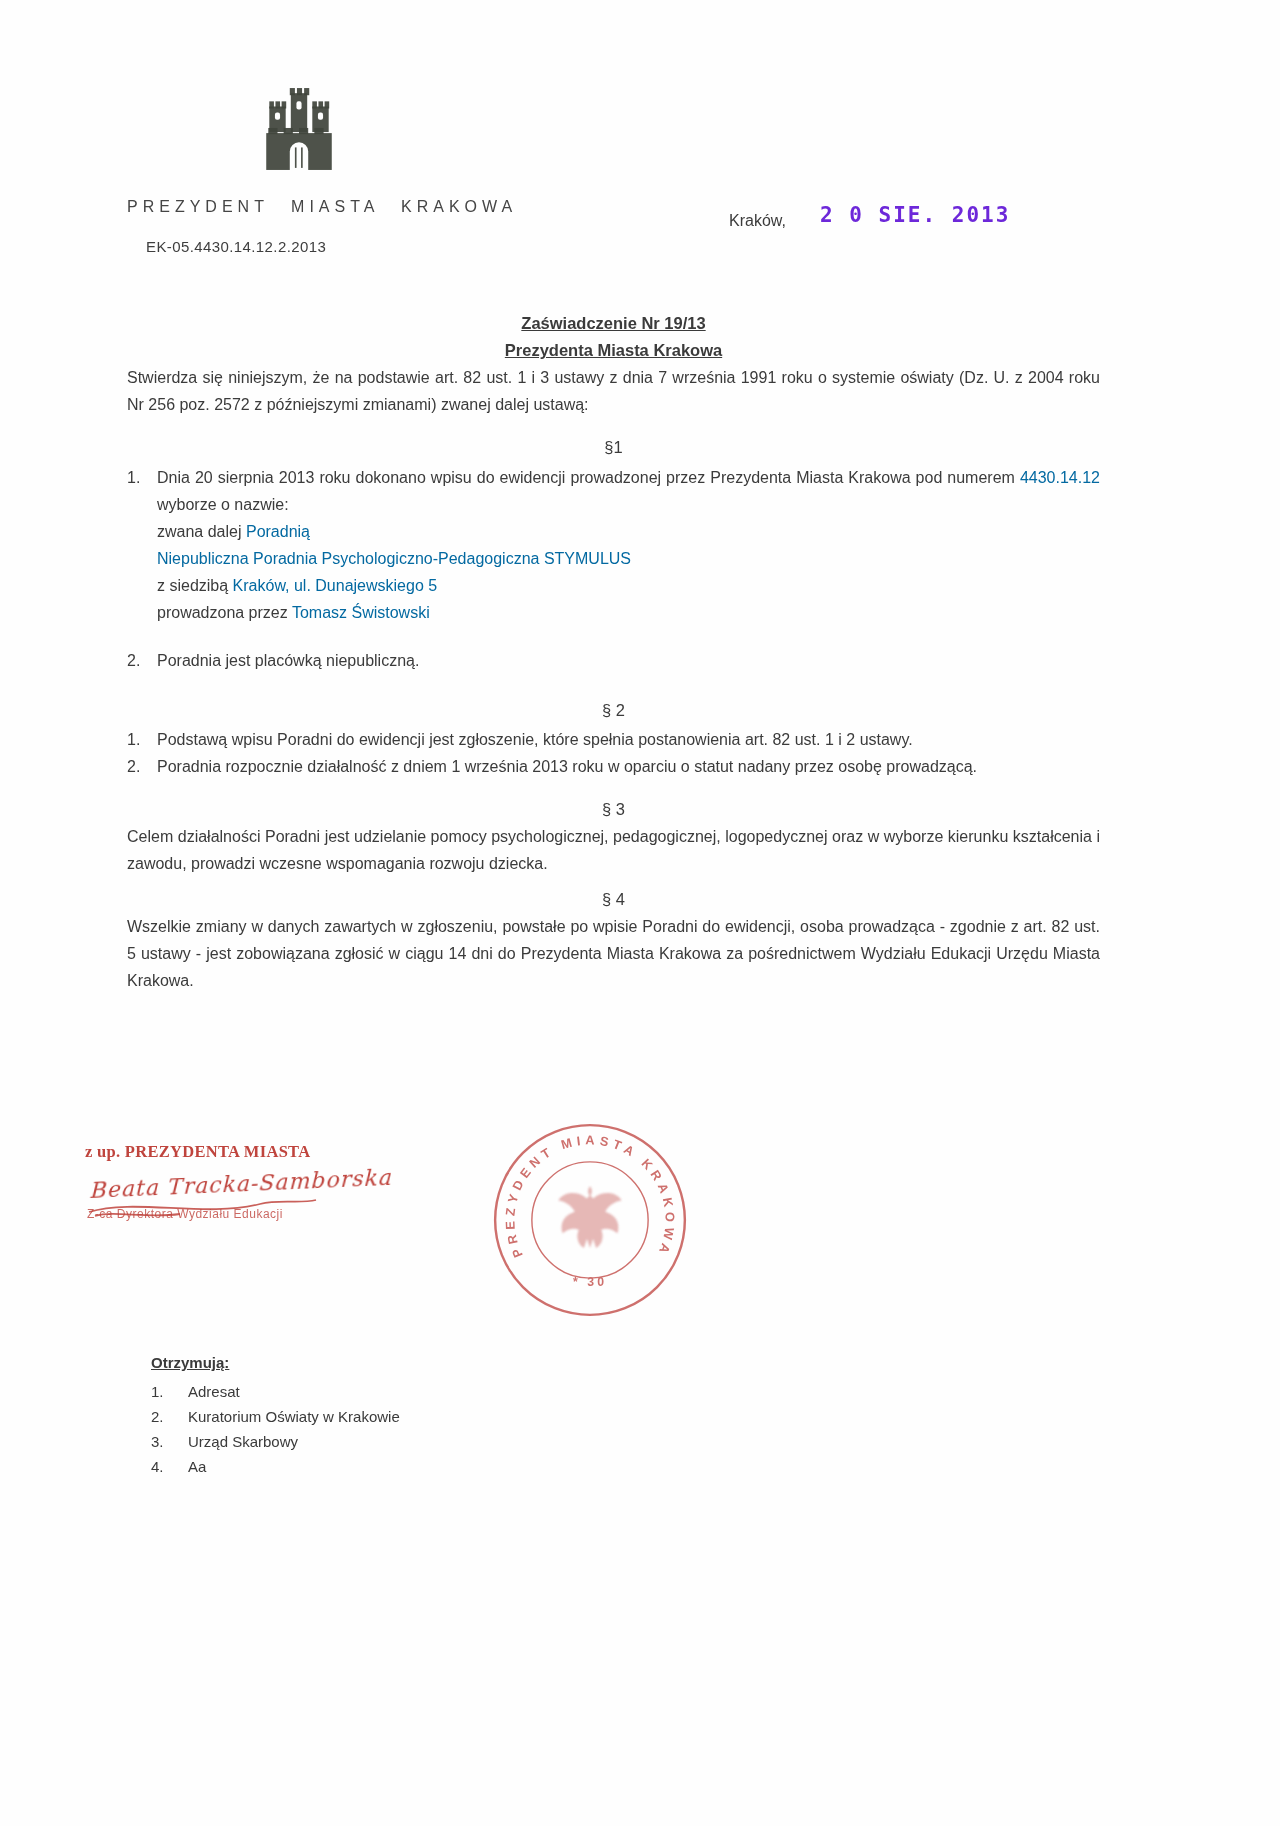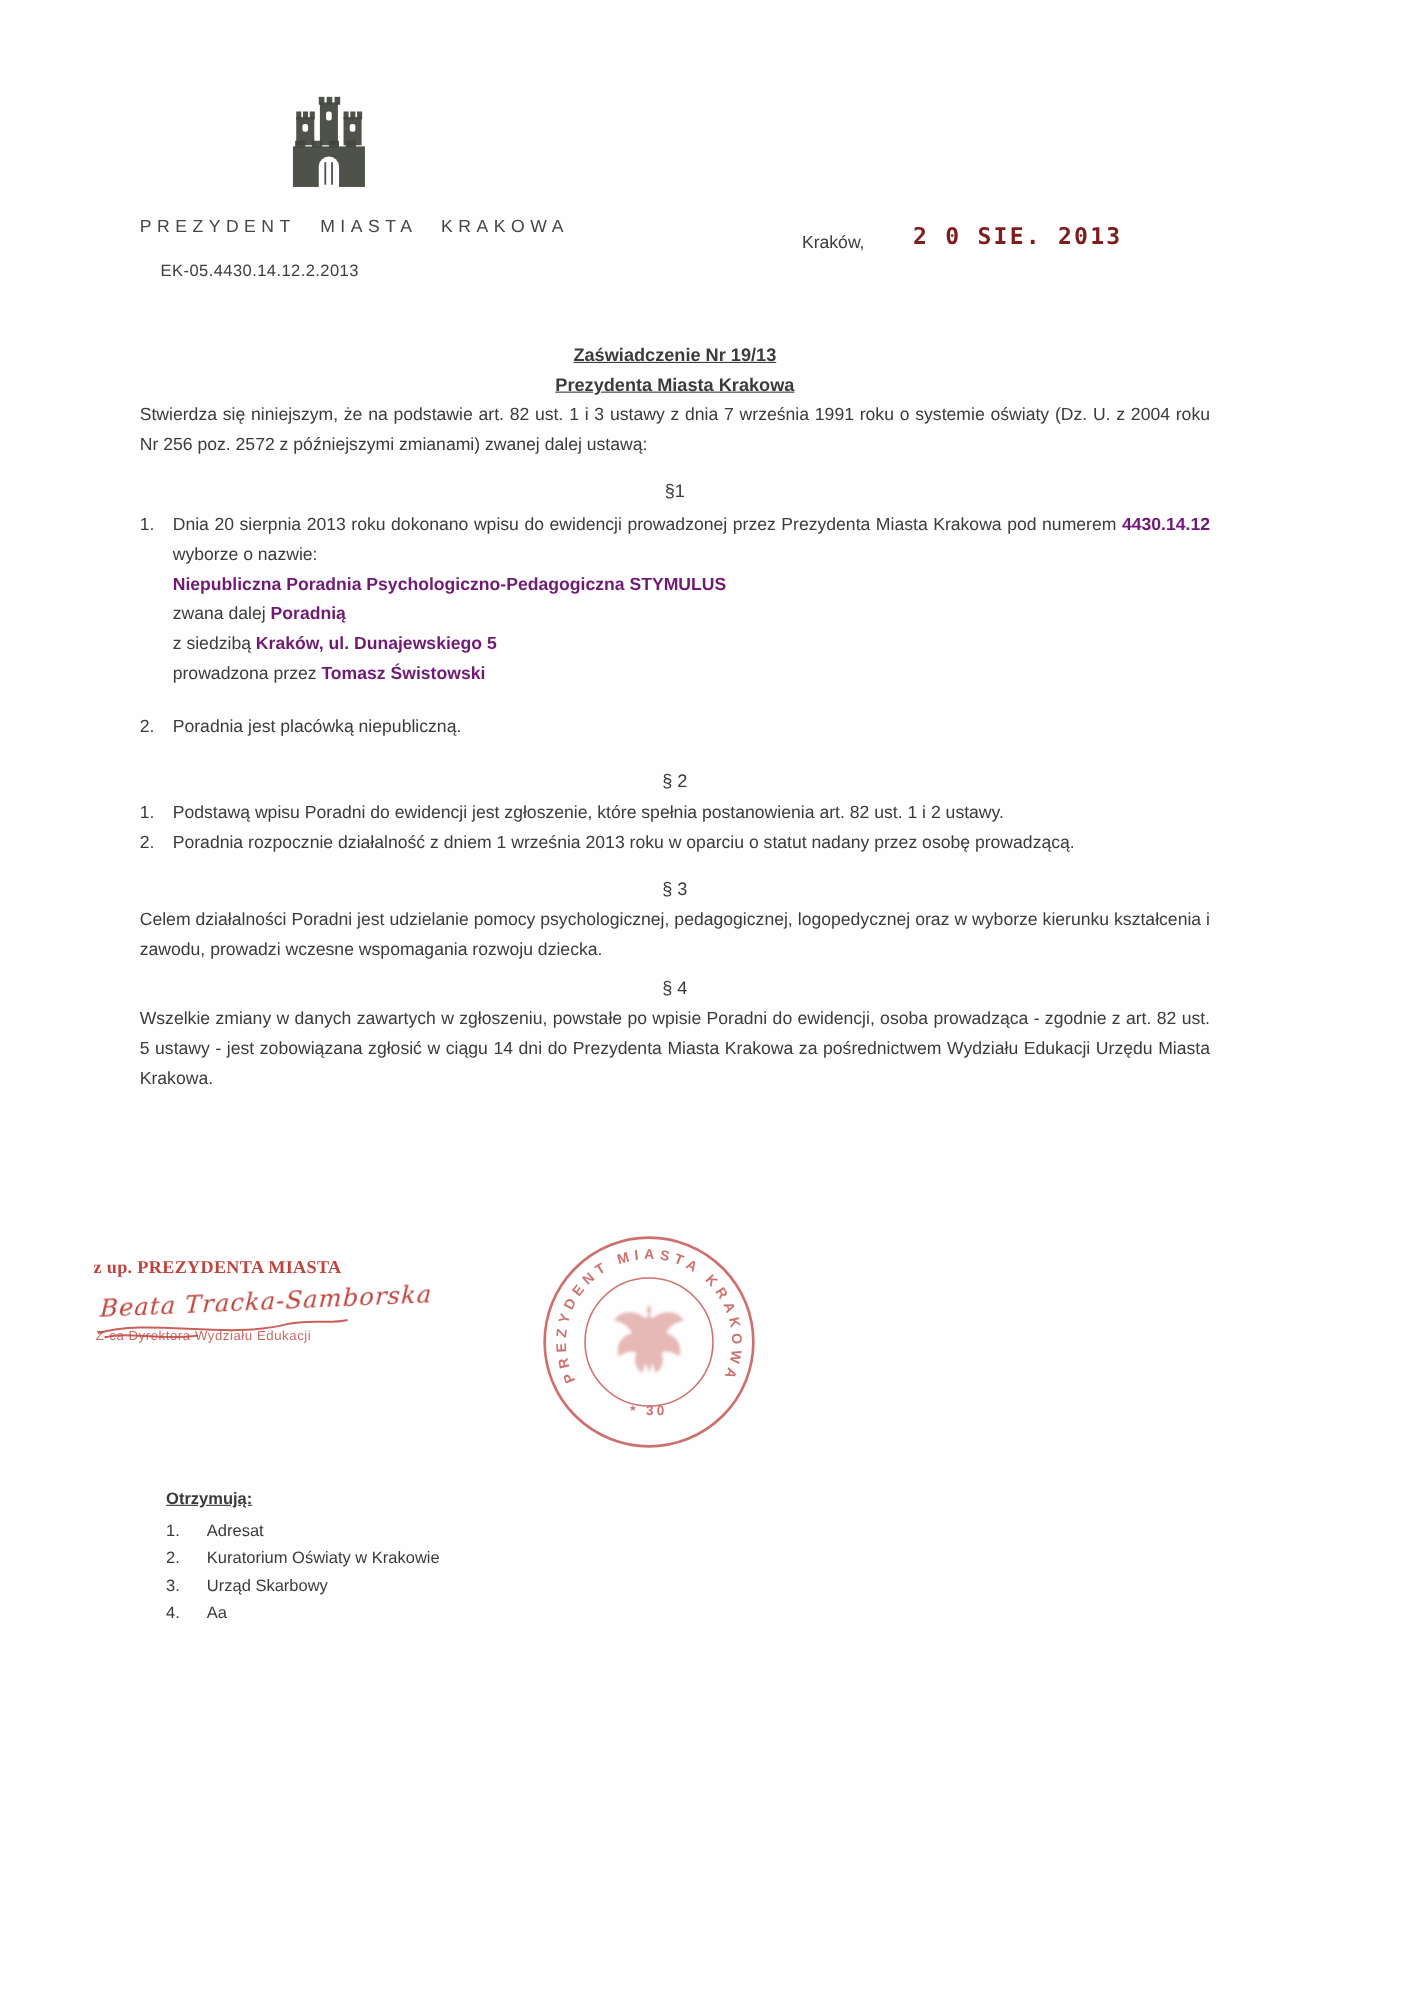--- a/index.html
+++ b/index.html
@@ -29,23 +29,22 @@
   .reference {
     position: absolute; left: 146px; top: 238px;
     font-size: 15px; letter-spacing: .4px; color: #3e3e3e;
   }
   .place {
     position: absolute; left: 729px; top: 212px; font-size: 16px;
   }
   .date-stamp {
     position: absolute; left: 820px; top: 203px;
     font-family: "DejaVu Sans Mono", monospace;
-    font-weight: bold; font-size: 21px; letter-spacing: 2px; color: #7f1d1d;
+    font-weight: bold; font-size: 21px; letter-spacing: 2px; color: #6d28d9;
     white-space: nowrap;
-    margin-left: 10px;
   }
 
   
   .content { position: absolute; left: 127px; top: 310px; width: 973px; font-size: 16px; line-height: 27px; }
   .content p { margin: 0; }
   .doc-title { text-align: center; font-weight: bold; font-size: 16.5px; line-height: 27px; text-decoration: underline; }
   .justify { text-align: justify; }
   .intro { margin-top: 26px; }
 
   .sec-head { text-align: center; font-size: 16.5px; }
@@ -55,21 +54,21 @@
   .sh4 { margin-top: 9px; }
 
   .list-item { display: flex; }
   .li-1a { margin-top: 3px; }
   .li-1b { margin-top: 21px; }
   .li-2a { margin-top: 2px; }
   .li-2b { margin-top: 0; }
   .num { flex: 0 0 30px; width: 30px; }
   .item-body { flex: 1; }
   .sec-body { margin-top: 2px; }
-  b { font-weight: bold; color: #701a75; }
+  b { font-weight: normal; color: #0369a1; }
 
   
   .sig-block { position: absolute; left: 85px; top: 1142px; width: 330px; color: var(--sig_red, #bf443d); }
   .sig-auth { position: relative; font-size: 16.5px; letter-spacing: .3px; font-weight: bold; font-family: "Liberation Serif", serif; }
   .sig-name {
     margin: 16px 0 0 6px;
     font-family: "DejaVu Serif", serif; font-style: italic;
     font-size: 22px; letter-spacing: 1px;
     transform: rotate(-2.5deg) skewX(-6deg); transform-origin: left center;
     filter: blur(.2px);
@@ -144,22 +143,22 @@
     <div class="doc-title">Prezydenta Miasta Krakowa</div>
 
     <p class="justify intro">Stwierdza się niniejszym, że na podstawie art. 82 ust. 1 i 3 ustawy z dnia 7 września 1991 roku o systemie oświaty (Dz. U. z 2004 roku Nr 256 poz. 2572 z późniejszymi zmianami) zwanej dalej ustawą:</p>
 
     <div class="sec-head sh1">§1</div>
 
     <div class="list-item li-1a">
       <span class="num">1.</span>
       <div class="item-body">
         <div class="justify"><span>Dnia 20 sierpnia 2013 roku dokonano wpisu do ewidencji prowadzonej przez Prezydenta Miasta Krakowa pod numerem </span><b>4430.14.12</b><span> wyborze o nazwie:</span></div>
+        <div><span>zwana dalej </span><b>Poradnią</b></div>
         <div><b>Niepubliczna Poradnia Psychologiczno-Pedagogiczna STYMULUS</b></div>
-        <div><span>zwana dalej </span><b>Poradnią</b></div>
         <div><span>z siedzibą </span><b>Kraków, ul. Dunajewskiego 5</b></div>
         <div><span>prowadzona przez </span><b>Tomasz Świstowski</b></div>
       </div>
     </div>
 
     <div class="list-item li-1b">
       <span class="num">2.</span>
       <div class="item-body">Poradnia jest placówką niepubliczną.</div>
     </div>
 

